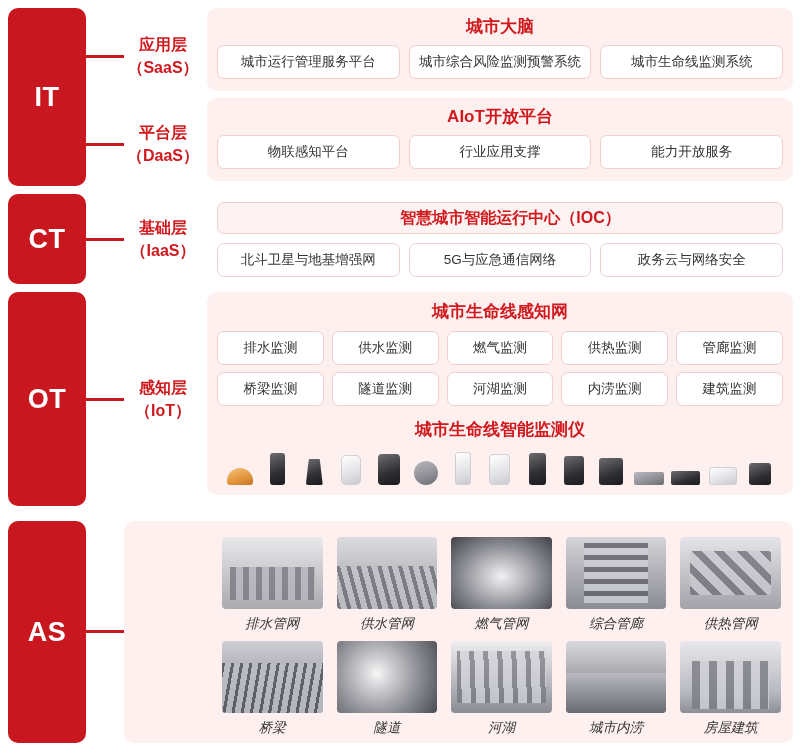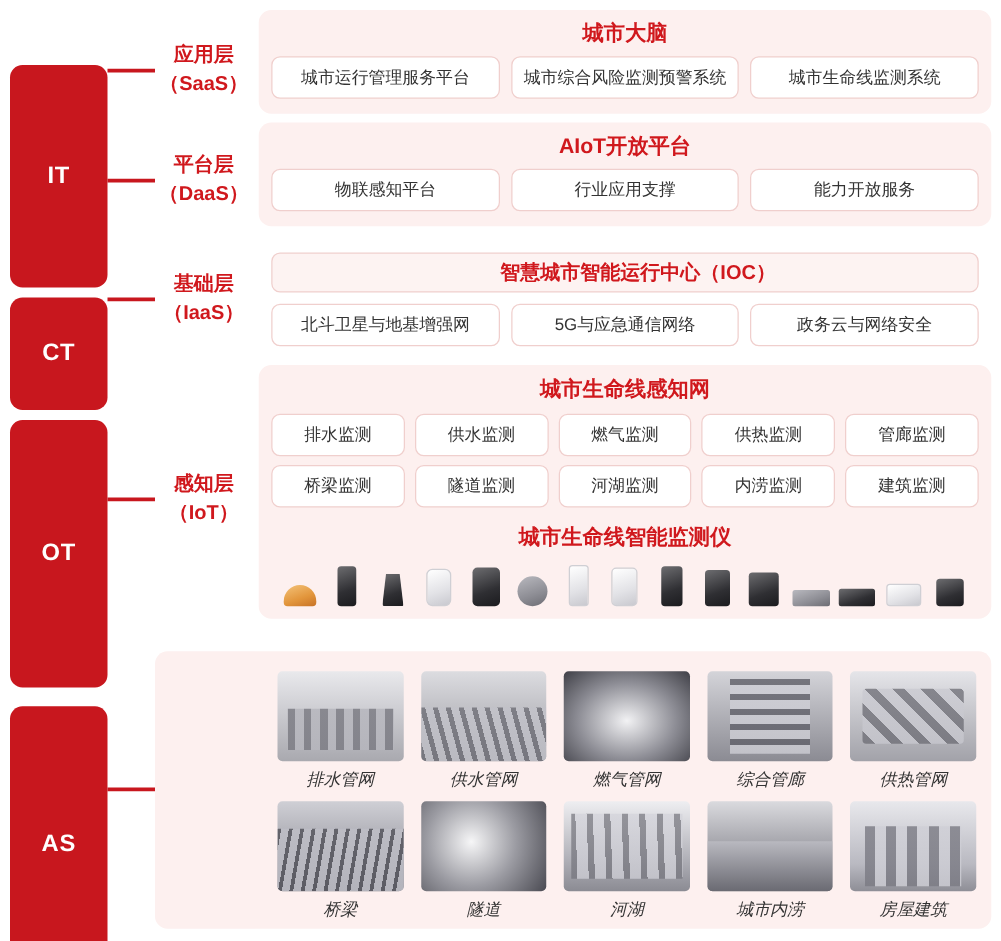--- a/index.html
+++ b/index.html
@@ -18,26 +18,25 @@
 
   
   .pillar {
     position: absolute;
     left: 8px;
     width: 78px;
     background: #c8171e;
     border-radius: 10px;
     color: #ffffff;
     font-weight: bold;
-    font-size: 19px;
+    font-size: 27px;
     display: flex;
     align-items: center;
     justify-content: center;
     letter-spacing: 0.5px;
-    margin-top: 44px;
   }
   .connector {
     position: absolute;
     height: 3px;
     background: #c8171e;
   }
 
   
   .panel {
     position: absolute;

